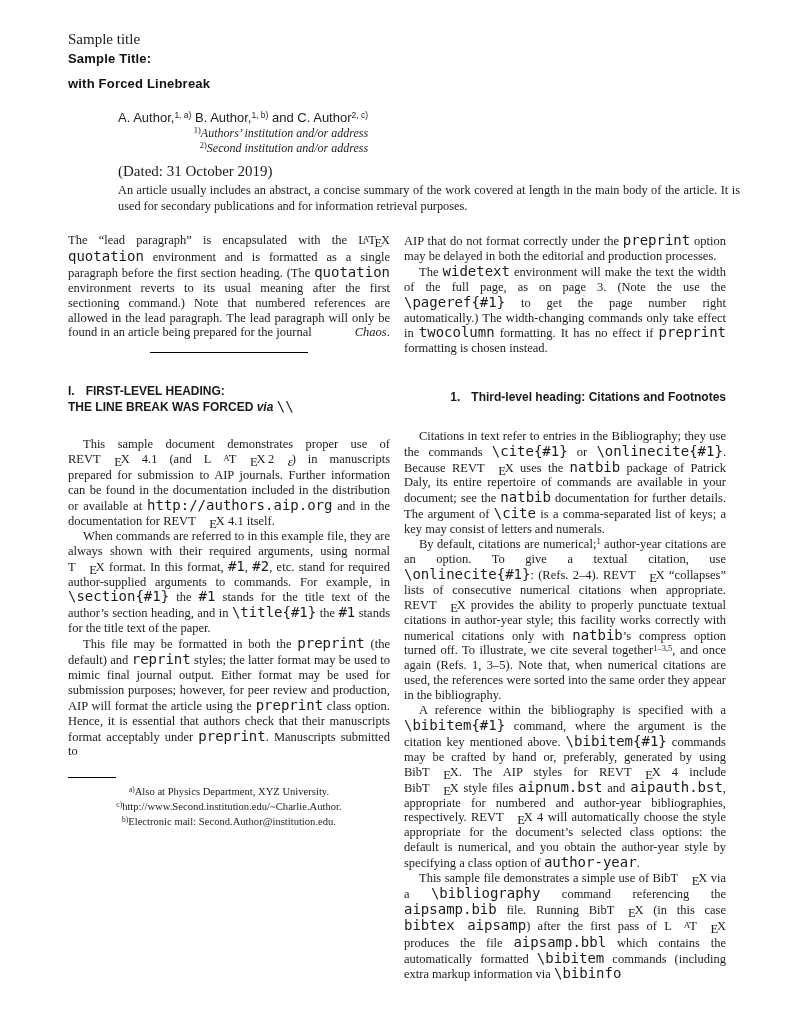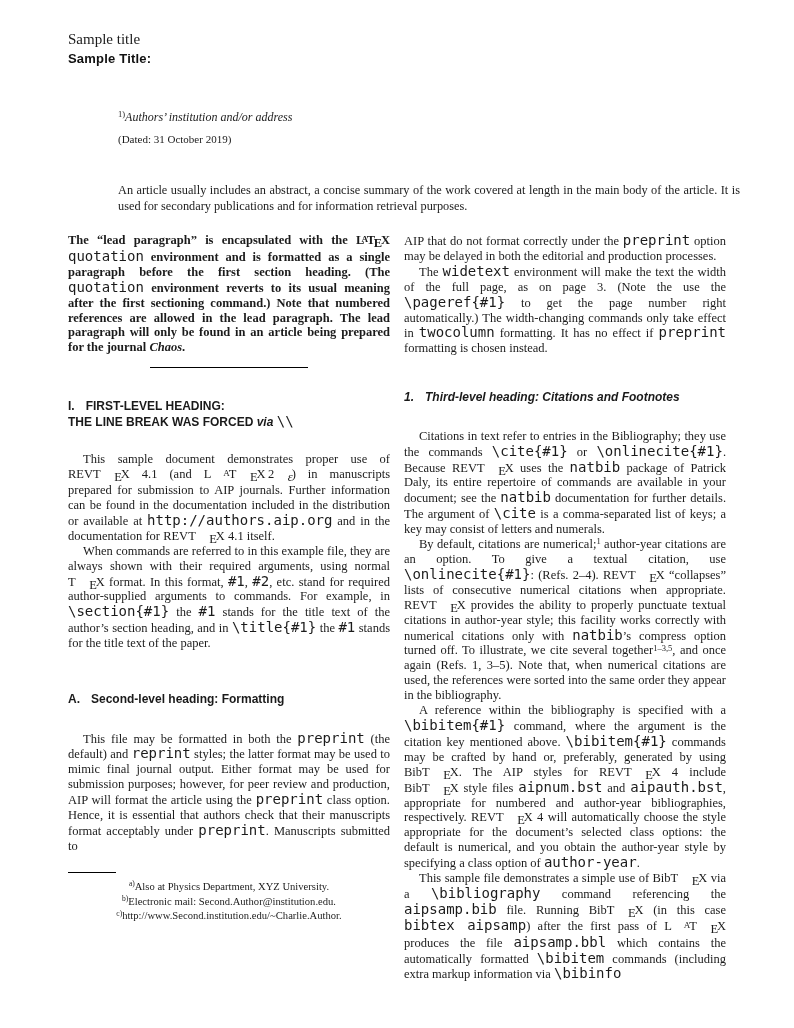--- a/index.html
+++ b/index.html
@@ -11,42 +11,42 @@
   .running-head{position:absolute;left:68px;top:31px;font-size:15px;}
   .title-block{
     position:absolute;left:68px;top:46px;
     font-family:Liberation Sans, sans-serif;font-weight:bold;
     font-size:13px;line-height:25px;letter-spacing:0.2px;color:#111;
   }
   .byline-block{position:absolute;left:118px;top:110px;}
   .authors-line{font-family:"Liberation Sans",sans-serif;font-size:13px;line-height:16px;color:#222;}
   .affil-line{font-size:12px;line-height:14.5px;text-align:right;}
   .affil-line .seg-i{font-style:italic;}
-  .dated-line{font-size:11px;margin-top:8px;}
+  .dated-line{font-size:15px;margin-top:8px;}
   .abstract{
     position:absolute;left:118px;top:183px;width:622px;
     font-size:12.3px;line-height:15.6px;text-align:justify;
   }
   .columns{position:absolute;left:68px;top:233px;width:659px;display:flex;gap:14px;}
   .col{width:322px;font-size:12.5px;line-height:14.9px;text-align:justify;}
   .col p{margin:0;}
   .indent{text-indent:15px;}
   .lead{font-weight:bold;}
   .center-rule{width:158px;border:none;border-top:1.5px solid #000;margin:12px auto 0 auto;height:0;}
   .h-sans{
     font-family:"Liberation Sans",sans-serif;font-weight:bold;font-size:12px;
     line-height:14.5px;text-align:left;color:#1a1a1a;
   }
   .h1{margin-top:31px;margin-bottom:23px;}
   .hA{margin-top:41px;margin-bottom:24px;}
-  .h3{margin-top:34px;margin-bottom:24px;font-style:italic;}
+  .h3{margin-top:34px;margin-bottom:24px;text-align:right;}
   .h-num{display:inline-block;margin-right:11px;}
-  .seg-b{font-weight:bold;}
+  .seg-b{font-weight:normal;}
   .seg-i{}
-  .seg-bi{font-weight:bold;font-style:italic;}
+  .seg-bi{font-weight:normal;font-style:italic;margin-left:40px;}
   .seg-hi{font-style:italic;}
   .seg-t{font-family:"DejaVu Sans Mono",monospace;font-size:14px;font-weight:normal;}
   .seg-sup{font-size:8.5px;position:relative;top:-0.45em;line-height:0;font-style:normal;}
   .footnotes{margin-top:18px;text-align:center;}
   .fn-rule{width:48px;border:none;border-top:1px solid #000;height:0;margin:0 0 7px 0;}
   .fn{font-size:10.6px;line-height:14.8px;}
   .fn .seg-sup{font-size:7.5px;}
   .logo{white-space:nowrap;}
   .lgE{display:inline-block;transform:translateY(0.215em);margin:0 -0.09em 0 -0.115em;}
   .lgA{display:inline-block;font-size:0.72em;transform:translateY(-0.23em);margin:0 -0.12em 0 -0.33em;}
@@ -54,47 +54,49 @@
 </style>
 </head>
 <body>
 
 <div class="page">
 
   <div class="running-head">Sample title</div>
 
   <div class="title-block">
     <div>Sample Title:</div>
+    <div>with Forced Linebreak</div>
   </div>
 
   <div class="byline-block">
+    <div class="authors-line"><span>A. Author,</span><span class="seg-sup">1, a)</span><span> B. Author,</span><span class="seg-sup">1, b)</span><span> and C. Author</span><span class="seg-sup">2, c)</span></div>
     <div class="affil-line"><span class="seg-sup">1)</span><span class="seg-i">Authors’ institution and/or address</span></div>
+    <div class="affil-line"><span class="seg-sup">2)</span><span class="seg-i">Second institution and/or address</span></div>
     <div class="dated-line">(Dated: 31 October 2019)</div>
   </div>
 
   <div class="abstract">An article usually includes an abstract, a concise summary of the work covered at length in the main body of the article. It is used for secondary publications and for information retrieval purposes.</div>
 
   <div class="columns">
 
     <div class="col">
       <p class="lead"><span class="seg-b">The “lead paragraph” is encapsulated with the </span><span class="logo seg-b"><span>L</span><span class="lgA">A</span><span>T</span><span class="lgE">E</span><span>X</span></span><span class="seg-b"> </span><span class="seg-t">quotation</span><span class="seg-b"> environment and is formatted as a single paragraph before the first section heading. (The </span><span class="seg-t">quotation</span><span class="seg-b"> environment reverts to its usual meaning after the first sectioning command.) Note that numbered references are allowed in the lead paragraph. The lead paragraph will only be found in an article being prepared for the journal </span><span class="seg-bi">Chaos</span><span class="seg-b">.</span></p>
       <div class="center-rule"></div>
       <div class="h-sans h1">
         <div><span class="h-num">I.</span><span>FIRST-LEVEL HEADING:</span></div>
         <div><span>THE LINE BREAK WAS FORCED </span><span class="seg-hi">via</span><span> </span><span class="seg-t">\\</span></div>
       </div>
       <p class="indent"><span>This sample document demonstrates proper use of </span><span class="logo"><span>REVT</span><span class="lgE">E</span><span>X</span></span><span> 4.1 (and </span><span class="logo"><span>L</span><span class="lgA">A</span><span>T</span><span class="lgE">E</span><span>X</span><span> 2</span><span class="lgE lgI">ε</span></span><span>) in manuscripts prepared for submission to AIP journals. Further information can be found in the documentation included in the distribution or available at </span><span class="seg-t">http://authors.aip.org</span><span> and in the documentation for </span><span class="logo"><span>REVT</span><span class="lgE">E</span><span>X</span></span><span> 4.1 itself.</span></p>
       <p class="indent"><span>When commands are referred to in this example file, they are always shown with their required arguments, using normal </span><span class="logo"><span>T</span><span class="lgE">E</span><span>X</span></span><span> format. In this format, </span><span class="seg-t">#1</span><span>, </span><span class="seg-t">#2</span><span>, etc. stand for required author-supplied arguments to commands. For example, in </span><span class="seg-t">\section{#1}</span><span> the </span><span class="seg-t">#1</span><span> stands for the title text of the author’s section heading, and in </span><span class="seg-t">\title{#1}</span><span> the </span><span class="seg-t">#1</span><span> stands for the title text of the paper.</span></p>
-      <div class="h-sans hA"><span class="h-num">A.</span><span>Second-level heading: Formatting</span></div>
       <p class="indent"><span>This file may be formatted in both the </span><span class="seg-t">preprint</span><span> (the default) and </span><span class="seg-t">reprint</span><span> styles; the latter format may be used to mimic final journal output. Either format may be used for submission purposes; however, for peer review and production, AIP will format the article using the </span><span class="seg-t">preprint</span><span> class option. Hence, it is essential that authors check that their manuscripts format acceptably under </span><span class="seg-t">preprint</span><span>. Manuscripts submitted to</span></p>
       <div class="footnotes">
         <div class="fn-rule"></div>
         <div class="fn"><span class="seg-sup">a)</span><span>Also at Physics Department, XYZ University.</span></div>
+        <div class="fn"><span class="seg-sup">c)</span><span>http://www.Second.institution.edu/~Charlie.Author.</span></div>
         <div class="fn"><span class="seg-sup">b)</span><span>Electronic mail: Second.Author@institution.edu.</span></div>
-        <div class="fn"><span class="seg-sup">c)</span><span>http://www.Second.institution.edu/~Charlie.Author.</span></div>
       </div>
     </div>
 
     <div class="col">
       <p><span>AIP that do not format correctly under the </span><span class="seg-t">preprint</span><span> option may be delayed in both the editorial and production processes.</span></p>
       <p class="indent"><span>The </span><span class="seg-t">widetext</span><span> environment will make the text the width of the full page, as on page 3. (Note the use the </span><span class="seg-t">\pageref{#1}</span><span> to get the page number right automatically.) The width-changing commands only take effect in </span><span class="seg-t">twocolumn</span><span> formatting. It has no effect if </span><span class="seg-t">preprint</span><span> formatting is chosen instead.</span></p>
       <div class="h-sans h3"><span class="h-num">1.</span><span>Third-level heading: Citations and Footnotes</span></div>
       <p class="indent"><span>Citations in text refer to entries in the Bibliography; they use the commands </span><span class="seg-t">\cite{#1}</span><span> or </span><span class="seg-t">\onlinecite{#1}</span><span>. Because </span><span class="logo"><span>REVT</span><span class="lgE">E</span><span>X</span></span><span> uses the </span><span class="seg-t">natbib</span><span> package of Patrick Daly, its entire repertoire of commands are available in your document; see the </span><span class="seg-t">natbib</span><span> documentation for further details. The argument of </span><span class="seg-t">\cite</span><span> is a comma-separated list of </span><span class="seg-i">keys</span><span>; a key may consist of letters and numerals.</span></p>
       <p class="indent"><span>By default, citations are numerical;</span><span class="seg-sup">1</span><span> author-year citations are an option. To give a textual citation, use </span><span class="seg-t">\onlinecite{#1}</span><span>: (Refs. 2–4). </span><span class="logo"><span>REVT</span><span class="lgE">E</span><span>X</span></span><span> “collapses” lists of consecutive numerical citations when appropriate. </span><span class="logo"><span>REVT</span><span class="lgE">E</span><span>X</span></span><span> provides the ability to properly punctuate textual citations in author-year style; this facility works correctly with numerical citations only with </span><span class="seg-t">natbib</span><span>’s compress option turned off. To illustrate, we cite several together</span><span class="seg-sup">1–3,5</span><span>, and once again (Refs. 1, 3–5). Note that, when numerical citations are used, the references were sorted into the same order they appear in the bibliography.</span></p>
       <p class="indent"><span>A reference within the bibliography is specified with a </span><span class="seg-t">\bibitem{#1}</span><span> command, where the argument is the citation key mentioned above. </span><span class="seg-t">\bibitem{#1}</span><span> commands may be crafted by hand or, preferably, generated by using </span><span class="logo"><span>BibT</span><span class="lgE">E</span><span>X</span></span><span>. The AIP styles for </span><span class="logo"><span>REVT</span><span class="lgE">E</span><span>X</span></span><span> 4 include </span><span class="logo"><span>BibT</span><span class="lgE">E</span><span>X</span></span><span> style files </span><span class="seg-t">aipnum.bst</span><span> and </span><span class="seg-t">aipauth.bst</span><span>, appropriate for numbered and author-year bibliographies, respectively. </span><span class="logo"><span>REVT</span><span class="lgE">E</span><span>X</span></span><span> 4 will automatically choose the style appropriate for the document’s selected class options: the default is numerical, and you obtain the author-year style by specifying a class option of </span><span class="seg-t">author-year</span><span>.</span></p>

